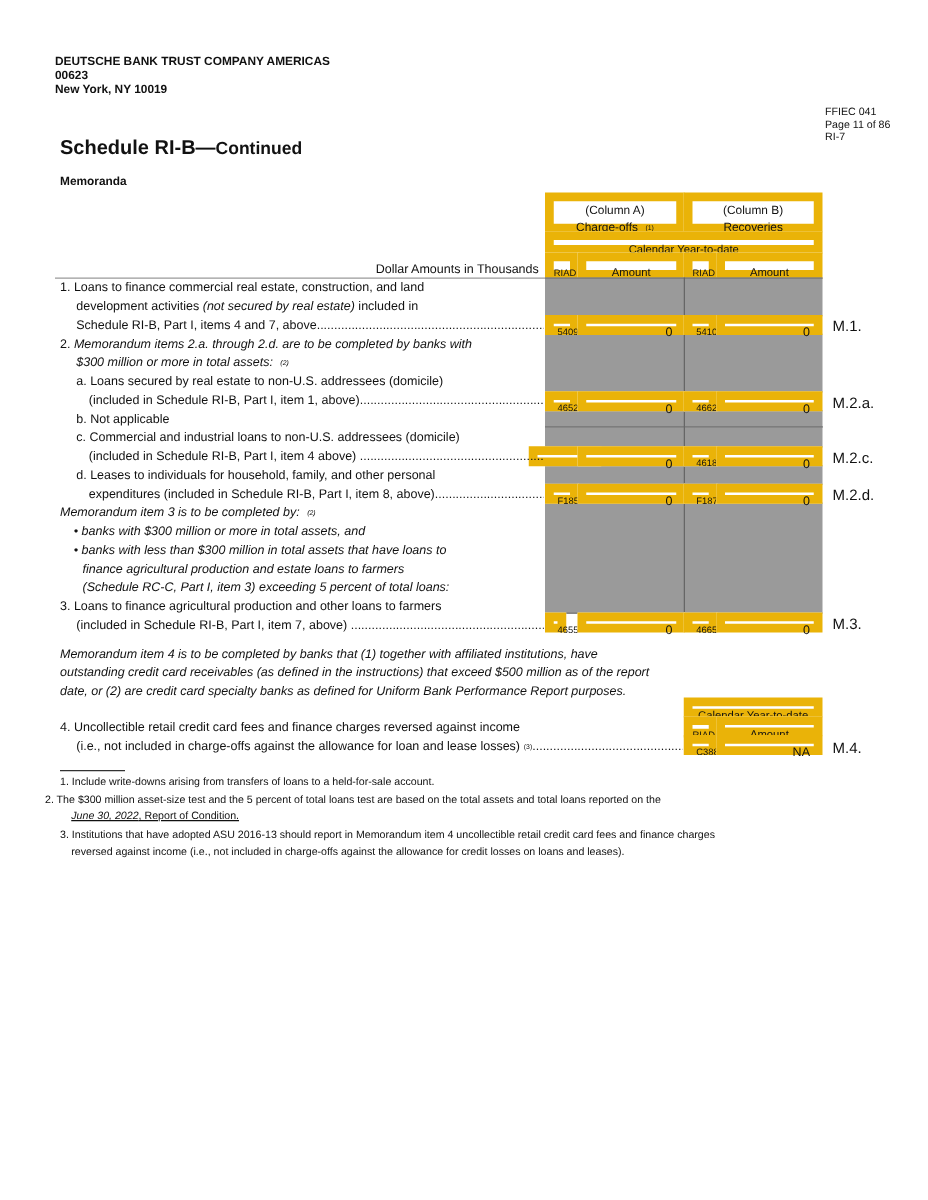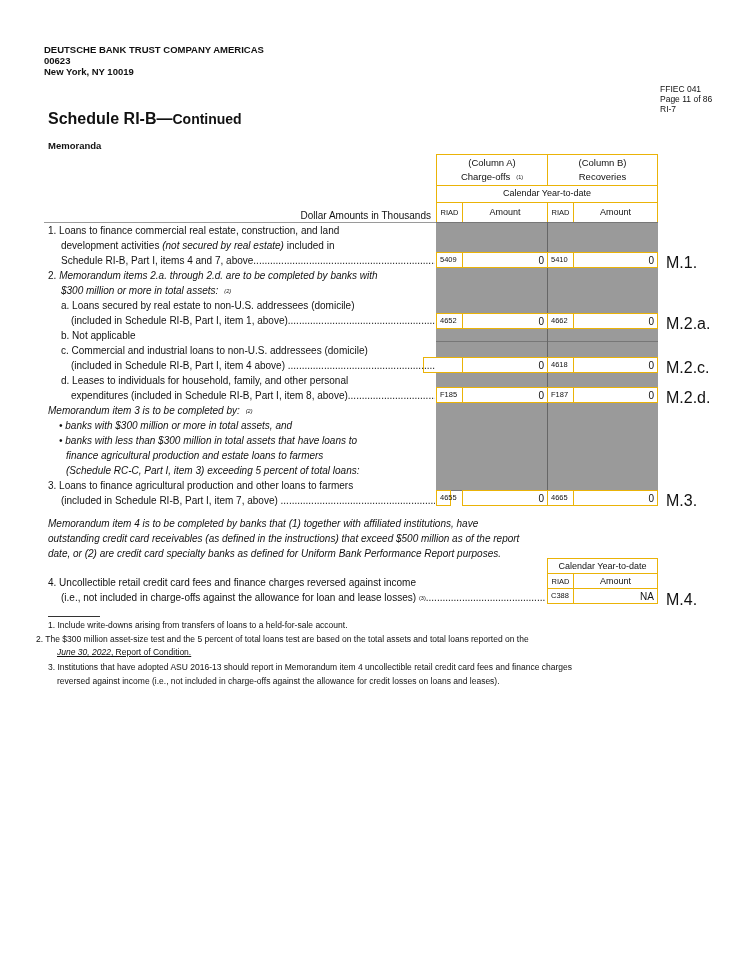--- a/index.html
+++ b/index.html
@@ -8,23 +8,23 @@
   .abs { position: absolute; white-space: nowrap; }
   .hdr { font-size: 9.5px; font-weight: bold; line-height: 11px; }
   .ffiec { font-size: 8.5px; line-height: 10px; }
   .title { font-size: 16px; font-weight: bold; }
   .title .cont { font-size: 14px; }
   .memo { font-size: 9.5px; font-weight: bold; }
   .txt { font-size: 10px; line-height: 15px; }
   .it { font-style: italic; }
   .sup { font-size: 5.5px; margin-left: 6px; vertical-align: 1px; }
   .dots { overflow: hidden; }
-  .lbl { font-size: 16px; }
+  .lbl { font-size: 12px; }
   
-  .cell { position: absolute; box-sizing: border-box; border: 1px solid #eab308; background: #fff; }
+  .cell { position: absolute; box-sizing: border-box; border: 7px solid #eab308; background: #fff; }
   .gray { position: absolute; box-sizing: border-box; background: #9a9a9a; border-top: 1px solid #777; border-bottom: 1px solid #777; }
   .vline { position: absolute; width: 1px; background: #666; }
   .ch { font-size: 9.5px; text-align: center; }
   .riad { font-size: 7.5px; padding: 2px 0 0 3px; }
   .amt { font-size: 10px; text-align: right; padding: 2px 3px 0 0; }
   .foot { font-size: 8.5px; line-height: 14px; }
 </style>
 </head>
 <body>
 

